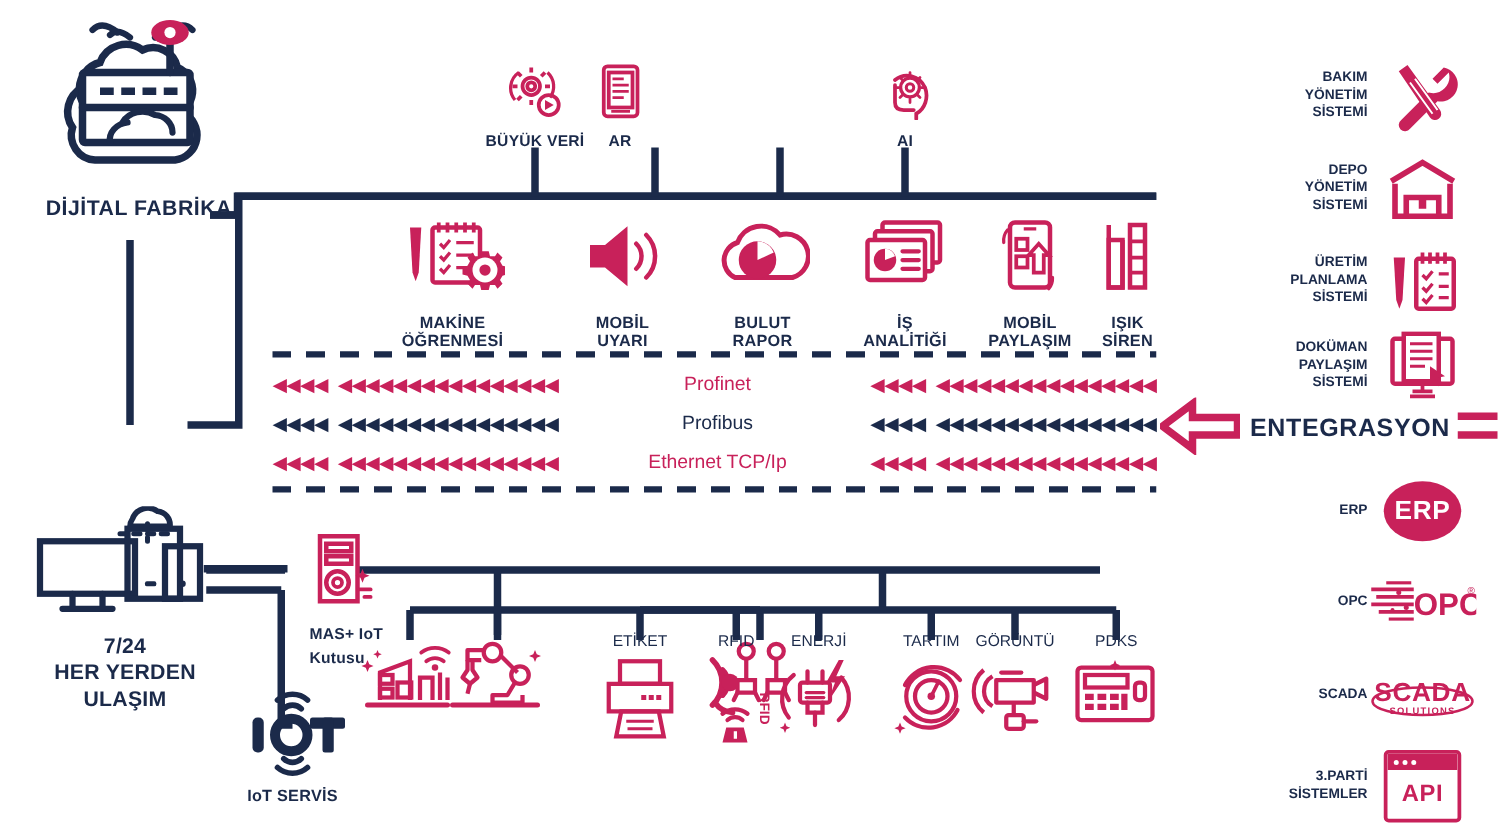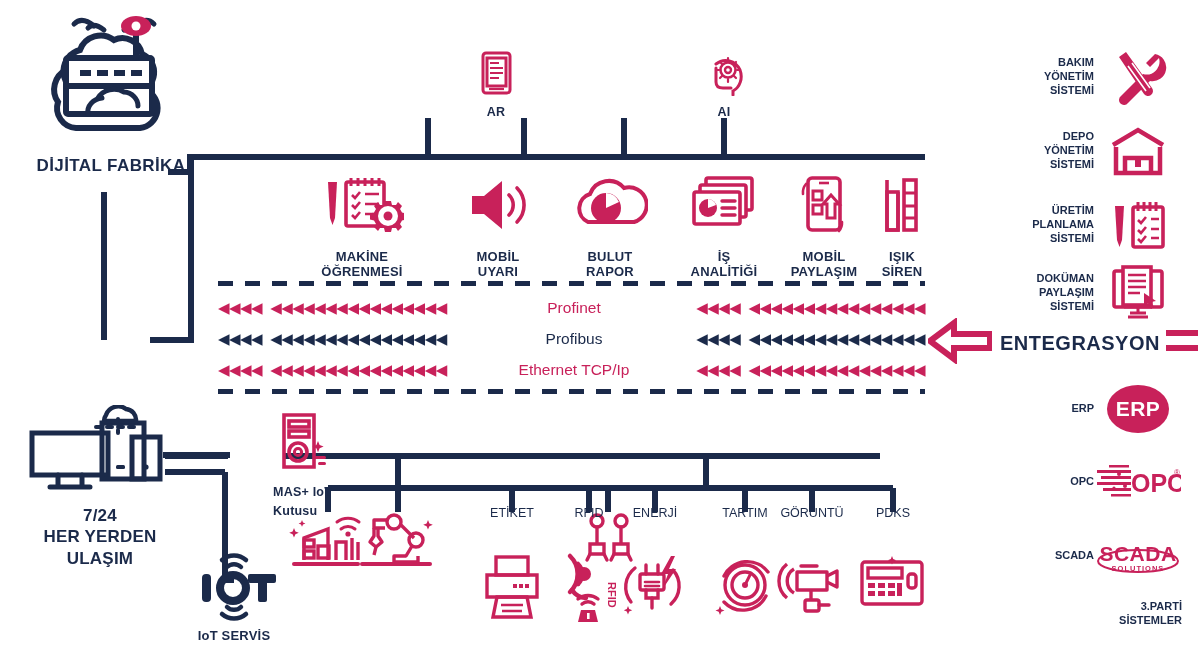--- a/index.html
+++ b/index.html
@@ -50,28 +50,28 @@
   .side .cap{text-align:right;font-size:11px;font-weight:bold;line-height:1.25;width:118px;}
   .side .sico{width:88px;display:flex;justify-content:center;align-items:center;}
 
   
   #entegrasyon{position:absolute;left:928px;top:318px;width:260px;height:50px;display:flex;align-items:center;}
   #entegrasyon .etext{font-size:20px;font-weight:bold;letter-spacing:.5px;color:#1b2a4a;margin:0 6px 0 8px;}
 
   
   #anywhere{left:10px;top:405px;width:180px;}
   #anywhere .cap{margin-top:4px;font-size:17px;line-height:1.25;}
-  #masiot{left:222px;top:411px;width:110px;align-items:flex-end;}
+  #masiot{left:222px;top:425px;width:110px;align-items:center;}
   #masiot .cap{text-align:left;margin-top:6px;font-size:12.5px;line-height:1.5;}
   #iotservis{left:180px;top:552px;width:108px;}
   #iotservis .cap{margin-top:2px;font-size:13px;}
 
   
   .devu{position:absolute;top:508px;width:110px;margin-left:-55px;}
-  .devl{position:absolute;top:506px;width:110px;margin-left:-55px;display:flex;flex-direction:column;align-items:center;gap:28px;}
+  .devl{position:absolute;top:506px;width:110px;margin-left:-55px;display:flex;flex-direction:column;align-items:center;}
   .devl .cap{font-size:12.5px;margin-bottom:4px;}
 
   
   .logo-erp{width:62px;height:48px;border-radius:50%;background:#c8215a;color:#fff;
     display:flex;align-items:center;justify-content:center;font-weight:bold;font-size:21px;letter-spacing:.5px;}
   .logo-api{width:56px;height:52px;border:3px solid #c8215a;border-radius:4px;
     display:flex;flex-direction:column;background:#fff;overflow:hidden;}
   .logo-api .bar{height:13px;background:#c8215a;display:flex;align-items:center;gap:3px;padding-left:5px;}
   .logo-api .dot{width:4px;height:4px;border-radius:50%;background:#fff;}
   .logo-api .txt{flex:1;display:flex;align-items:center;justify-content:center;
@@ -158,20 +158,36 @@
         <path d="M62,90 a18,16 0 0 1 26,-6 a15,14 0 0 1 14,14"></path>
         <path d="M52,106 a16,14 0 0 1 14,-16"></path>
       </g>
       <ellipse cx="100" cy="18" rx="15" ry="10" fill="#c8215a"></ellipse>
       <circle cx="100" cy="18" r="4.5" fill="#fff"></circle>
     </svg>
   </span>
   <span class="cap">DİJİTAL FABRİKA</span>
 </div>
 
+<div class="node toprow" style="left:428px">
+  <span class="ico">
+    <svg width="48" height="46" viewBox="0 0 48 46">
+      <g fill="none" stroke="#c8215a" stroke-width="3">
+        <circle cx="21" cy="19" r="7"></circle>
+            <circle cx="21" cy="19" r="3.2"></circle>
+        <path d="M21,8 l0,-4 M21,30 l0,4 M10,19 l-4,0 M32,19 l4,0 M13,11 l-3,-3 M29,11 l3,-3 M13,27 l-3,3"></path>
+        <path d="M8,30 a15,15 0 0 1 3,-22" stroke-width="2.6"></path>
+        <path d="M34,8 a15,15 0 0 1 2,20" stroke-width="2.6"></path>
+        <circle cx="35" cy="34" r="8"></circle>
+      </g>
+      <path d="M32,30 L39,34 L32,38 Z" fill="#c8215a"></path>
+    </svg>
+  </span>
+  <span class="cap">BÜYÜK VERİ</span>
+</div>
 
 <div class="node toprow" style="left:496px">
   <span class="ico">
     <svg width="40" height="46" viewBox="0 0 40 46">
       <g fill="none" stroke="#c8215a" stroke-width="3">
         <rect x="7" y="3" width="27" height="40" rx="3"></rect>
         <rect x="11" y="8" width="19" height="28"></rect>
         <path d="M14,13 h9 M14,18 h13 M14,23 h13 M14,28 h9" stroke-width="2.2"></path>
         <path d="M13,39 h15" stroke-width="2.2"></path>
       </g>
@@ -487,20 +503,30 @@
       <ellipse cx="43" cy="26" rx="40" ry="11" fill="none" stroke="#c8215a" stroke-width="2"></ellipse>
       <text x="43" y="26" text-anchor="middle" fill="#c8215a" font-family="Liberation Sans, sans-serif" font-size="21" font-weight="bold" letter-spacing="0.5">SCADA</text>
       <text x="43" y="36" text-anchor="middle" fill="#c8215a" font-family="Liberation Sans, sans-serif" font-size="7.5" font-weight="bold" letter-spacing="1">SOLUTIONS</text>
     </svg>
   </span>
 </div>
 
 <div class="side" style="top:600px">
   <span class="cap" style="white-space:pre-line">3.PARTİ
 SİSTEMLER</span>
+  <span class="sico">
+    <span class="logo-api">
+      <span class="bar">
+        <span class="dot"></span>
+            <span class="dot"></span>
+            <span class="dot"></span>
+      </span>
+      <span class="txt">API</span>
+    </span>
+  </span>
 </div>
 
 <div class="node" id="anywhere">
   <span class="ico">
     <svg width="160" height="92" viewBox="0 0 160 92">
       <g fill="none" stroke="#1b2a4a" stroke-width="5">
         <rect x="12" y="28" width="76" height="42"></rect>
         <path d="M38,70 l0,10 M62,70 l0,10 M30,82 h40" stroke-linecap="round"></path>
         <rect x="82" y="18" width="42" height="56"></rect>
         <rect x="112" y="32" width="28" height="42"></rect>

